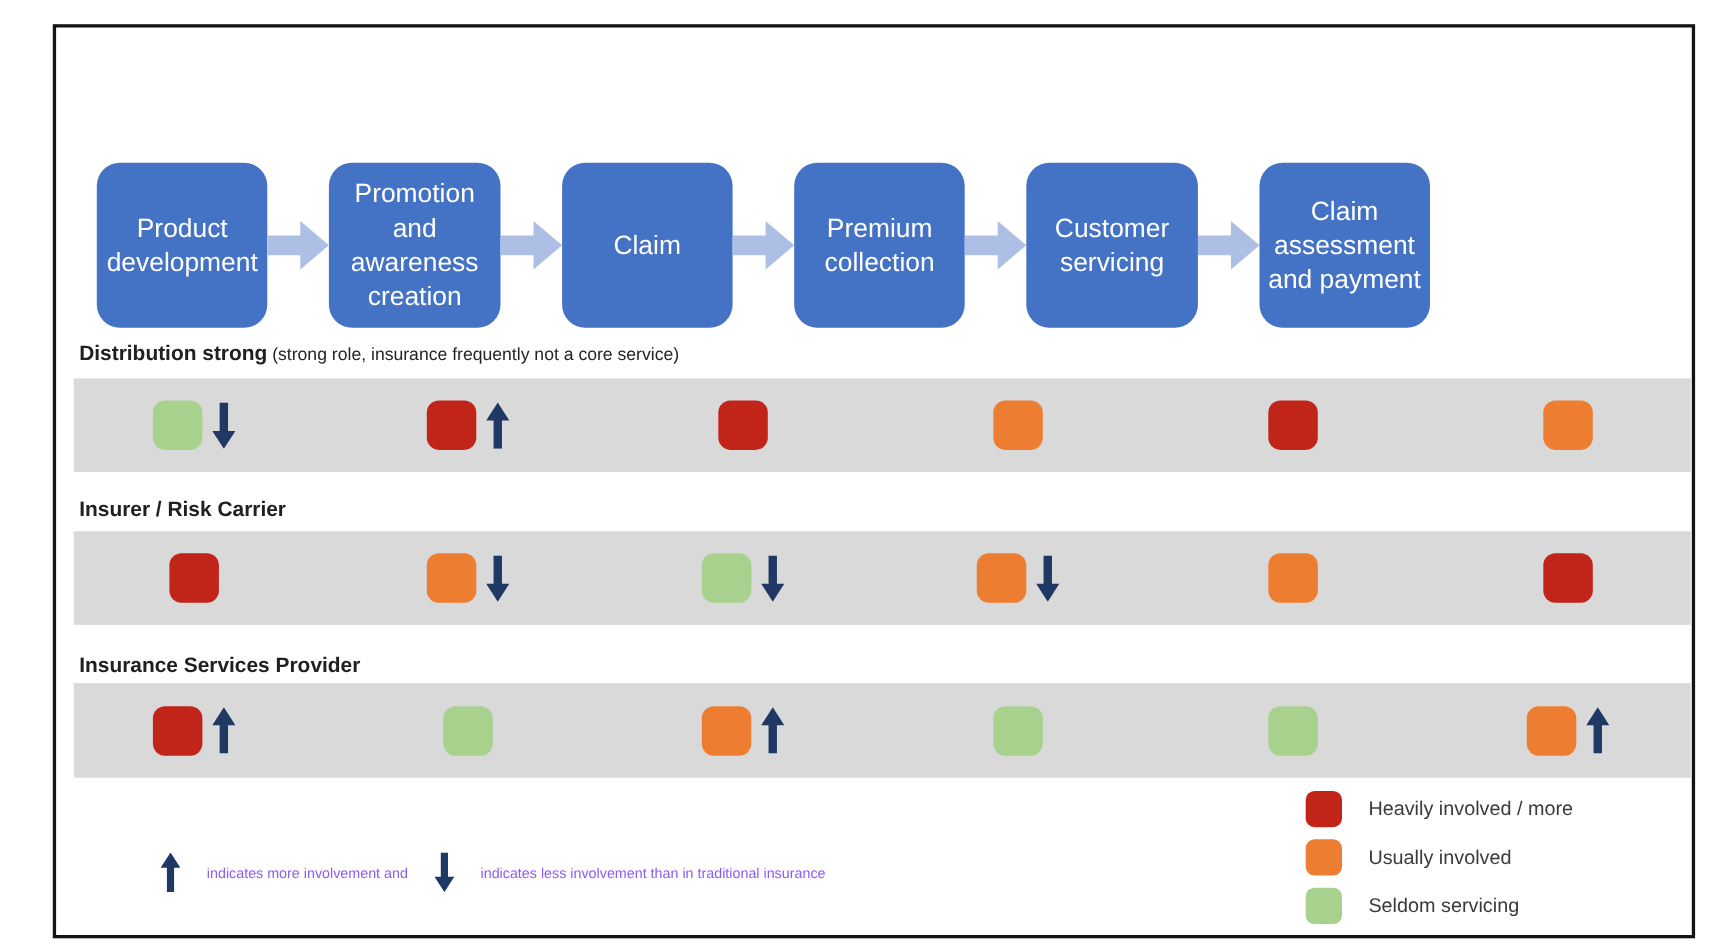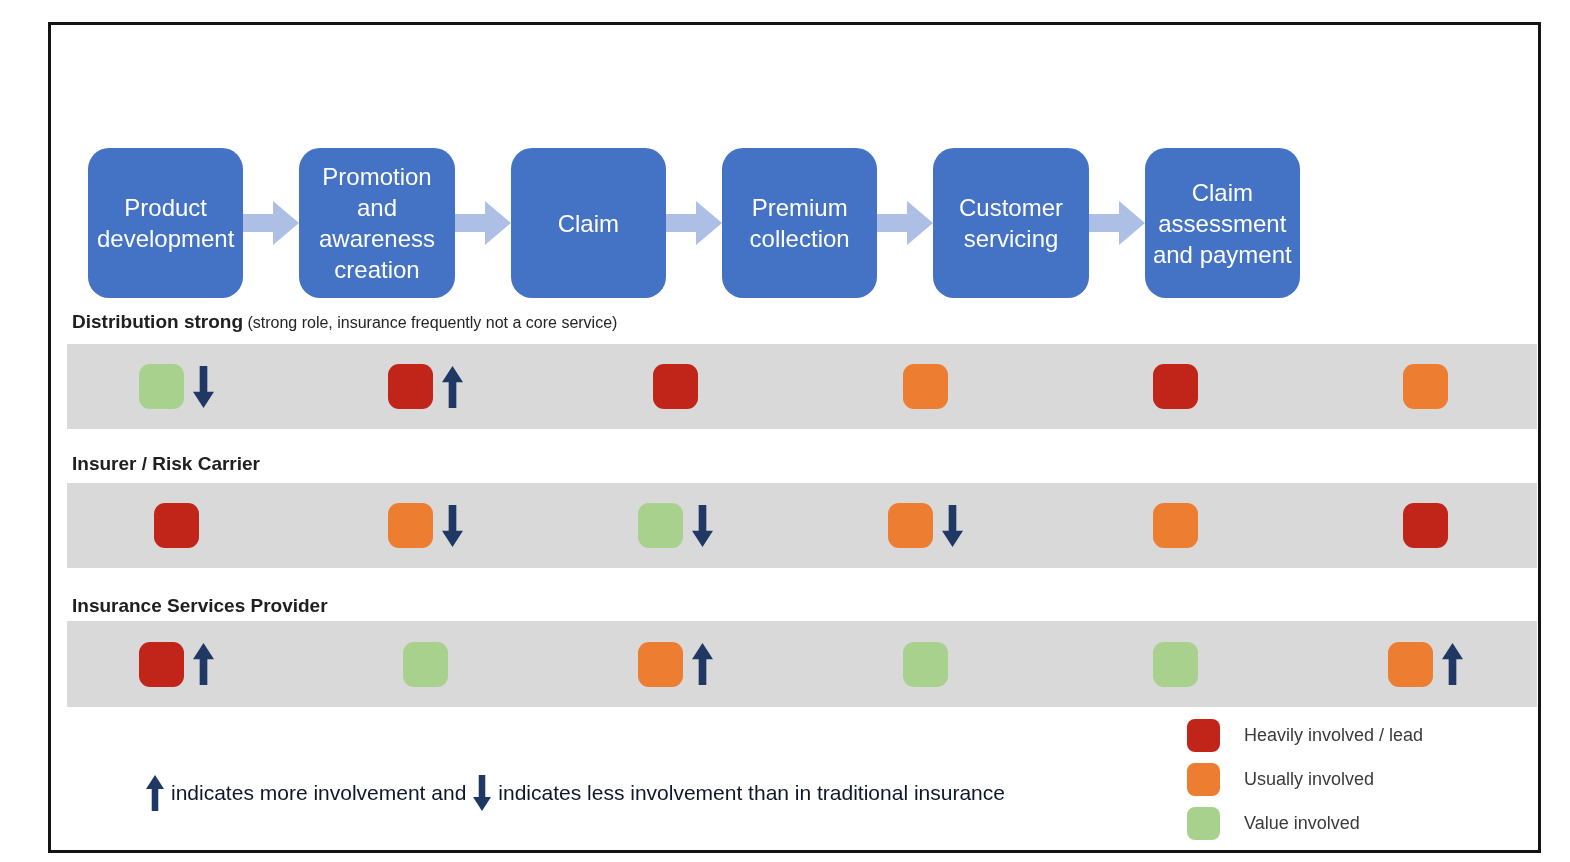--- a/index.html
+++ b/index.html
@@ -22,22 +22,22 @@
   .band{position:absolute;left:16px;width:1470px;background:var(--c-band);}
   .cell{position:absolute;top:0;height:100%;width:150px;margin-left:-75px;display:flex;
     align-items:center;justify-content:center;gap:9px;}
   .sq{width:45px;height:45px;border-radius:11px;flex:0 0 auto;}
   
   .legend{position:absolute;left:1136px;top:694px;display:flex;flex-direction:column;gap:11px;}
   .legend-item{display:flex;align-items:center;gap:24px;}
   .legend-sq{width:33px;height:33px;border-radius:8px;flex:0 0 auto;}
   .legend-label{font-size:18px;color:#3a3a3a;white-space:nowrap;}
   
-  .note{position:absolute;left:95px;top:747px;height:42px;display:flex;align-items:center;gap:7px;
-    font-size:21px;color:#0f172a;white-space:nowrap;}
+  .note{position:absolute;left:95px;top:747px;height:42px;display:flex;align-items:center;gap:24px;
+    font-size:13px;color:#8b5cf6;white-space:nowrap;}
   .note svg{flex:0 0 auto;}
 </style>
 </head>
 <body>
 
 <div class="frame">
 
 
   <div class="stages">
     <div class="stage-box">Product development</div>
@@ -165,29 +165,29 @@
         <div class="sq" style="background: rgb(237, 125, 49);"></div>
         <svg width="21" height="42" viewBox="0 0 22 44">
           <path d="M11 0 L22 17 H15 V44 H7 V17 H0 Z" fill="var(--c-trend_arrow)"></path>
         </svg>
       </div>
     </div>
 
   <div class="legend">
     <div class="legend-item">
       <div class="legend-sq" style="background: rgb(193, 37, 26);"></div>
-      <div class="legend-label">Heavily involved / lead</div>
+      <div class="legend-label">Heavily involved / more</div>
     </div>
     <div class="legend-item">
       <div class="legend-sq" style="background: rgb(237, 125, 49);"></div>
       <div class="legend-label">Usually involved</div>
     </div>
     <div class="legend-item">
       <div class="legend-sq" style="background: rgb(169, 209, 142);"></div>
-      <div class="legend-label">Value involved</div>
+      <div class="legend-label">Seldom servicing</div>
     </div>
   </div>
 
   <div class="note">
     <svg width="18" height="36" viewBox="0 0 22 44">
         <path d="M11 0 L22 17 H15 V44 H7 V17 H0 Z" fill="var(--c-trend_arrow)"></path>
       </svg>
     <span>indicates more involvement and</span>
     <svg width="18" height="36" viewBox="0 0 22 44">
         <path d="M7 0 H15 V27 H22 L11 44 L0 27 H7 Z" fill="var(--c-trend_arrow)"></path>

